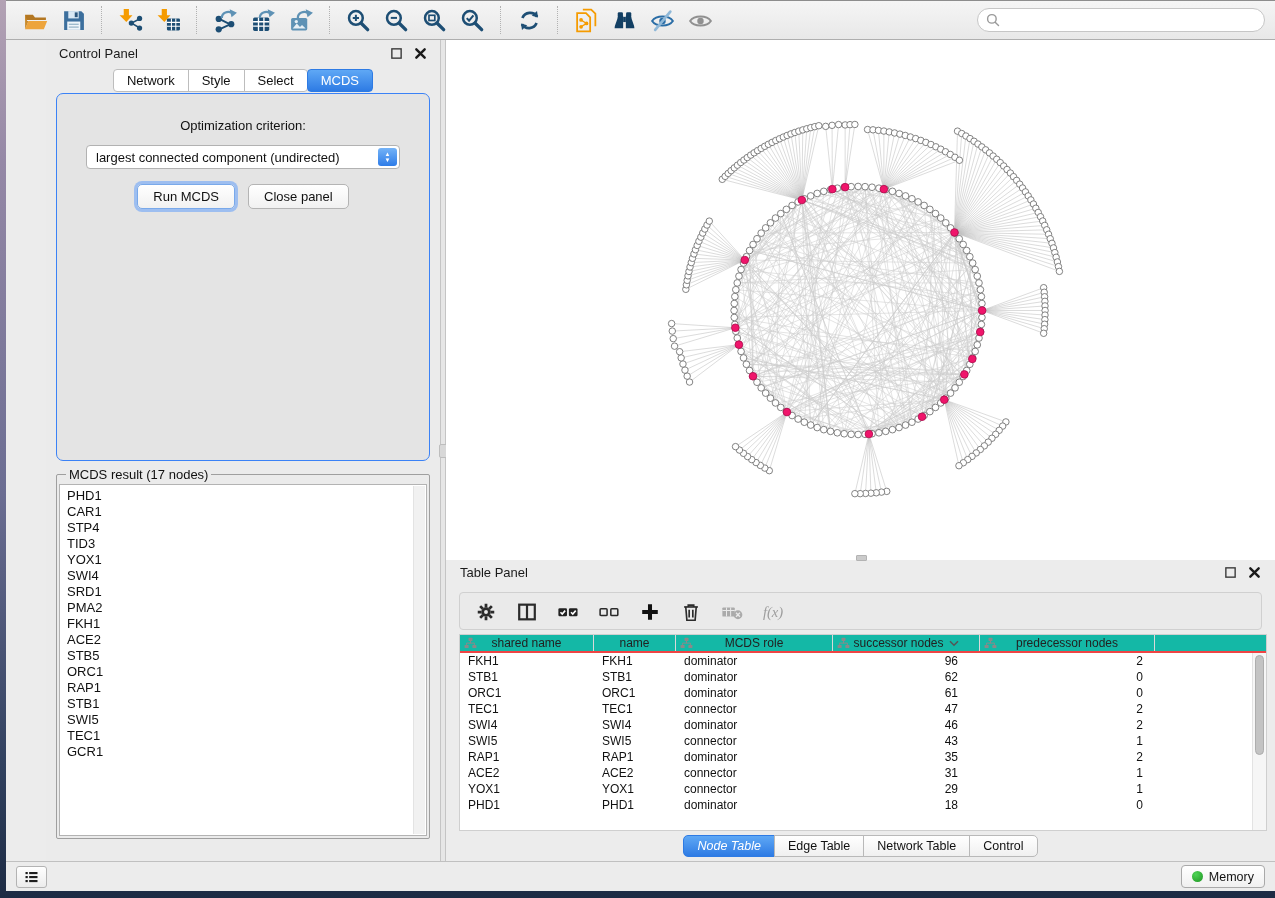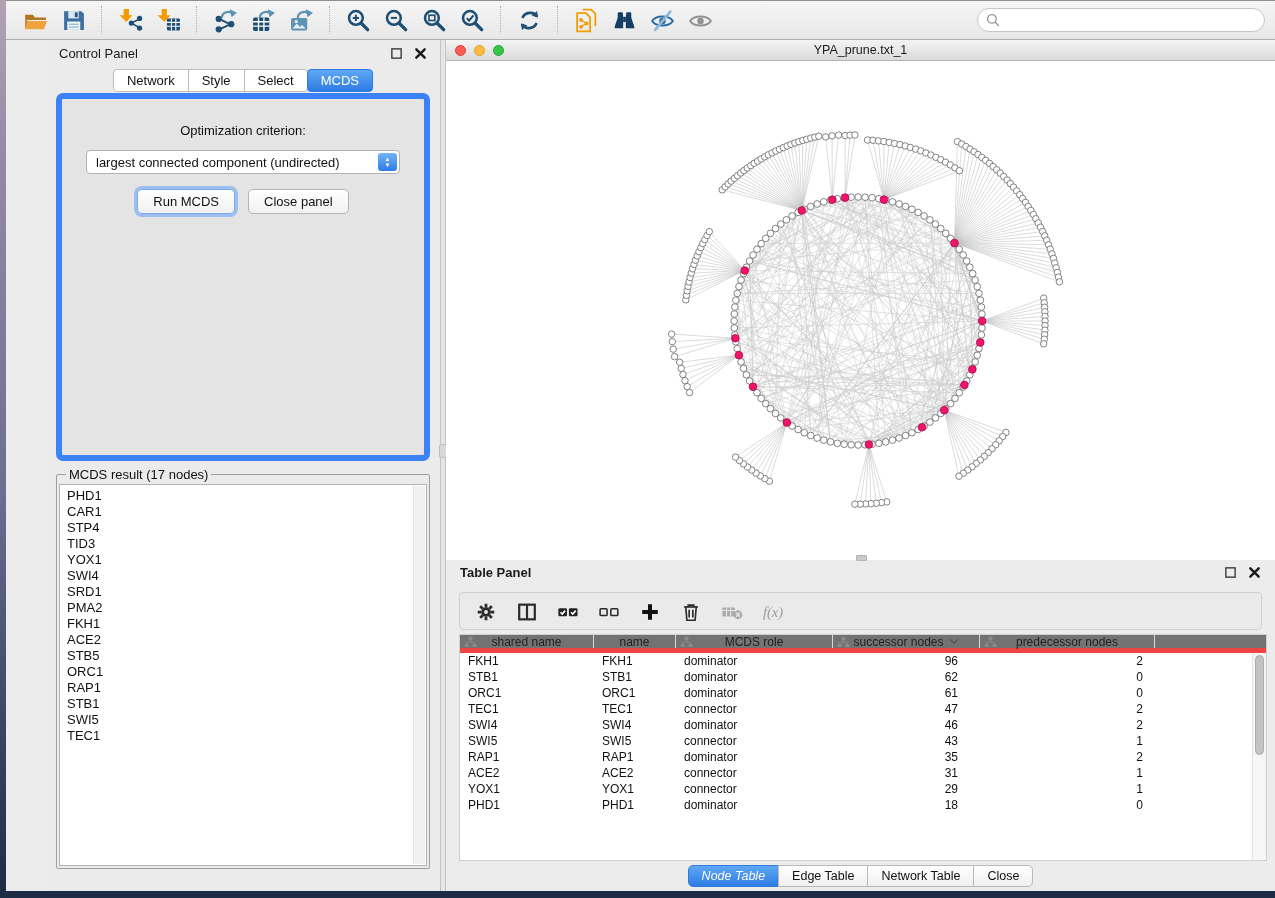--- a/index.html
+++ b/index.html
@@ -26,21 +26,21 @@
   
   .control-panel { width:394px; flex:0 0 394px; background:#ebebeb; display:flex; flex-direction:column;margin-left:40px; }
   .panel-header { height:26px; flex:0 0 26px; display:flex; align-items:center; justify-content:space-between; padding:0 13px; font-size:13px; color:#1a1a1a; }
   .win-btns { display:flex; align-items:center; gap:11px; }
   .win-btns svg { width:13px; height:13px; }
   .cp-tabs { display:flex; justify-content:center; margin-top:3px; position:relative; z-index:2; }
   .cptab { height:23px; line-height:21px; padding:0 13px; background:#fff; border:1px solid #bdbdbd; font-size:13px; color:#111; margin-left:-1px; }
   .cptab:first-child { border-radius:4px 0 0 4px; margin-left:0; }
   .cptab.sel { background:linear-gradient(#5fa8f5,#2e7be4); color:#fff; border-color:#2e7be4; border-radius:4px; }
   .cptab:nth-last-child(2) { border-radius:0 4px 4px 0; }
-  .cp-inner { margin:1px 10px 0; height:368px; flex:0 0 368px; background:#e4e4e4; border:6px solid #3b82f6; border-radius:7px; text-align:center; padding-top:24px; }
+  .cp-inner { margin:1px 10px 0; height:368px; flex:0 0 368px; background:#e4e4e4; border:1px solid #3b82f6; border-radius:7px; text-align:center; padding-top:24px; }
   .crit-label { font-size:13px; color:#111; }
   .selectbox { margin:12px auto 0; width:314px; height:24px; background:#fff; border:1px solid #b2b2b2; border-radius:4px; position:relative; display:flex; align-items:center; padding-left:9px; font-size:13px; color:#111; }
   .stepper { position:absolute; right:2px; top:2px; width:19px; height:18px; border-radius:3px; background:linear-gradient(#74b3f7,#2e7ce8); color:#fff; display:flex; flex-direction:column; align-items:center; justify-content:center; font-size:6px; line-height:6px; }
   .btn-row { margin-top:15px; display:flex; justify-content:center; gap:13px; }
   .btn { background:linear-gradient(#ffffff,#f1f1f1); border:1px solid #b4b4b4; border-radius:5px; height:25px; padding:0 15px; font-size:13px; color:#111; display:flex; align-items:center; }
   .btn.focused { box-shadow:0 0 0 3px rgba(98,158,250,.55); border-color:#79a9ea; }
 
   .result-box { margin:6px 10px 22px; flex:1; border:1px solid #9f9f9f; border-radius:2px; padding:2px; display:flex; min-height:0; }
   .result-box legend { font-size:13px; margin-left:7px; padding:0 3px; color:#111; }
   .result-list { flex:1; background:#fff; border:1px solid #b3b3b3; position:relative; overflow:hidden; padding:3px 7px; }
@@ -57,27 +57,27 @@
   .net-titlebar { height:21px; flex:0 0 21px; background:linear-gradient(#f4f4f4,#dadada); border-bottom:1px solid #b5b5b5; position:relative; display:flex; align-items:center; justify-content:center; }
   .net-title { font-size:12.5px; color:#1c1c1c; }
   .lights { position:absolute; left:9px; top:5px; display:flex; gap:8px; }
   .light { width:11px; height:11px; border-radius:50%; }
   .net-canvas { flex:1; background:#fff; position:relative; }
   .net-canvas svg { position:absolute; inset:0; width:100%; height:100%; }
   .hsplit-nub { position:absolute; top:515px; left:50%; margin-left:-5px; width:11px; height:6px; background:#cbcbcb; border:1px solid #b3b3b3; border-radius:1px; z-index:3; }
 
   
   .table-panel { flex:1; display:flex; flex-direction:column; min-height:0; background:#ececec; }
-  .tp-header { height:25px; flex:0 0 25px; display:flex; align-items:center; justify-content:space-between; padding:0 14px; font-size:13px; color:#1a1a1a;font-weight:bold; }
+  .tp-header { height:25px; flex:0 0 25px; display:flex; align-items:center; justify-content:space-between; padding:0 14px; font-size:13px; color:#1a1a1a; }
   .tp-toolbar { margin:7px 13px 0; height:38px; flex:0 0 38px; background:#eaeaea; border:1px solid #d0d0d0; border-radius:4px; display:flex; align-items:center; padding:0 14px; gap:17px; }
   .tp-toolbar .tpbtn { width:24px; height:24px; display:flex; align-items:flex-end; justify-content:center; }
   .tp-toolbar svg { width:22px; height:22px; }
   .tp-toolbar .wide svg { width:30px; }
   .tp-table { margin:4px 8px 0 13px; flex:1; background:#fff; border:1px solid #cfcfcf; position:relative; overflow:hidden; display:flex; flex-direction:column; }
-  .tp-head { height:18px; flex:0 0 18px; background:#737373; border-bottom:5px solid #ef4444; display:flex;justify-content:flex-end; }
+  .tp-head { height:18px; flex:0 0 18px; background:#14b8a6; border-bottom:2px solid #ef4444; display:flex;justify-content:flex-end; }
   .th { position:relative; display:flex; align-items:center; justify-content:center; border-right:1px solid #d9d9d9; font-size:12px; color:#222; gap:5px; }
   .th .treeicon { position:absolute; left:4px; width:13px; height:12px; }
   .th.fill { flex:1; border-right:none; }
   .tr { display:flex; height:16px; }
   .td { font-size:12px; color:#111; padding-left:8px; display:flex; align-items:center; overflow:hidden; }
   .td.num { justify-content:flex-end; padding-left:0; }
   .tp-scrollbar { position:absolute; top:18px; right:0; bottom:0; width:14px; background:#f6f6f6; border-left:1px solid #e3e3e3; }
   .tp-thumb { margin:2px; width:9px; height:100px; background:#c3c3c3; border:1px solid #adadad; border-radius:5px; }
   .tp-tabs { height:30px; flex:0 0 30px; display:flex; align-items:center; justify-content:center; }
   .tptab { height:22px; line-height:20px; padding:0 13px; background:linear-gradient(#fff,#f0f0f0); border:1px solid #b9b9b9; margin-left:-1px; font-size:12.5px; color:#111; }
@@ -304,39 +304,32 @@
             <div class="result-item">SRD1</div>
             <div class="result-item">PMA2</div>
             <div class="result-item">FKH1</div>
             <div class="result-item">ACE2</div>
             <div class="result-item">STB5</div>
             <div class="result-item">ORC1</div>
             <div class="result-item">RAP1</div>
             <div class="result-item">STB1</div>
             <div class="result-item">SWI5</div>
             <div class="result-item">TEC1</div>
+            <div class="result-item">GCR1</div>
           <div class="scrolltrack"></div>
         </div>
       </fieldset>
     </div>
 
     <div class="vsplit">
       <div class="vgrip"></div>
     </div>
 
     <div class="right-col">
       <div class="net-window">
-        <div class="net-titlebar">
-          <span class="lights">
-            <span class="light" style="background:#fc5b57;border:1px solid #df3e39"></span>
-            <span class="light" style="background:#fdbc40;border:1px solid #dfa023"></span>
-            <span class="light" style="background:#34c84a;border:1px solid #23a532"></span>
-          </span>
-          <span class="net-title">YPA_prune.txt_1</span>
-        </div>
         <div class="net-canvas">
           <svg id="netsvg" viewBox="0 0 869 498" preserveAspectRatio="xMidYMid meet">
               <g stroke="#999999" stroke-width="0.55" opacity="0.5">
                 <line x1="373" y1="144.2" x2="549.1" y2="203.6"></line>
                 <line x1="373" y1="144.2" x2="552.1" y2="210.3"></line>
                 <line x1="373" y1="144.2" x2="309.3" y2="217.1"></line>
                 <line x1="373" y1="144.2" x2="330.4" y2="341.1"></line>
                 <line x1="373" y1="144.2" x2="488.4" y2="377.1"></line>
                 <line x1="373" y1="144.2" x2="523.9" y2="351.9"></line>
                 <line x1="373" y1="144.2" x2="417.4" y2="389.2"></line>
@@ -1318,19 +1311,37 @@
   </div>
             </div>
           <div class="tp-scrollbar">
             <div class="tp-thumb"></div>
           </div>
         </div>
         <div class="tp-tabs" id="tp-tabs">
             <div class="tptab sel">Node Table</div>
             <div class="tptab">Edge Table</div>
             <div class="tptab">Network Table</div>
-            <div class="tptab">Close</div>
+            <div class="tptab">Control</div>
           </div>
       </div>
     </div>
   </div>
 
+  <div class="statusbar">
+    <div class="sb-btn">
+      <svg viewBox="0 0 22 21">
+          <g fill="#1e1e1e">
+            <rect x="2" y="3" width="3.4" height="3.2"></rect>
+            <rect x="7.5" y="3" width="12.5" height="3.2"></rect>
+            <rect x="2" y="9" width="3.4" height="3.2"></rect>
+            <rect x="7.5" y="9" width="12.5" height="3.2"></rect>
+            <rect x="2" y="15" width="3.4" height="3.2"></rect>
+            <rect x="7.5" y="15" width="12.5" height="3.2"></rect>
+          </g>
+        </svg>
+    </div>
+    <div class="memory-btn">
+      <span class="memdot"></span>
+      <span>Memory</span>
+    </div>
+  </div>
 </div>
 
 </body></html>

